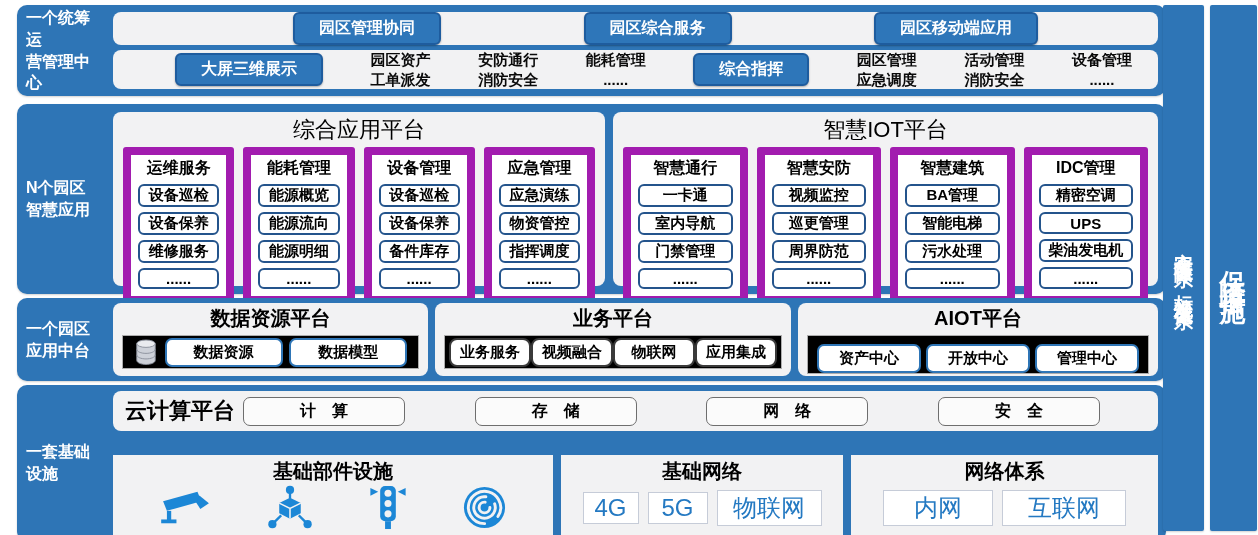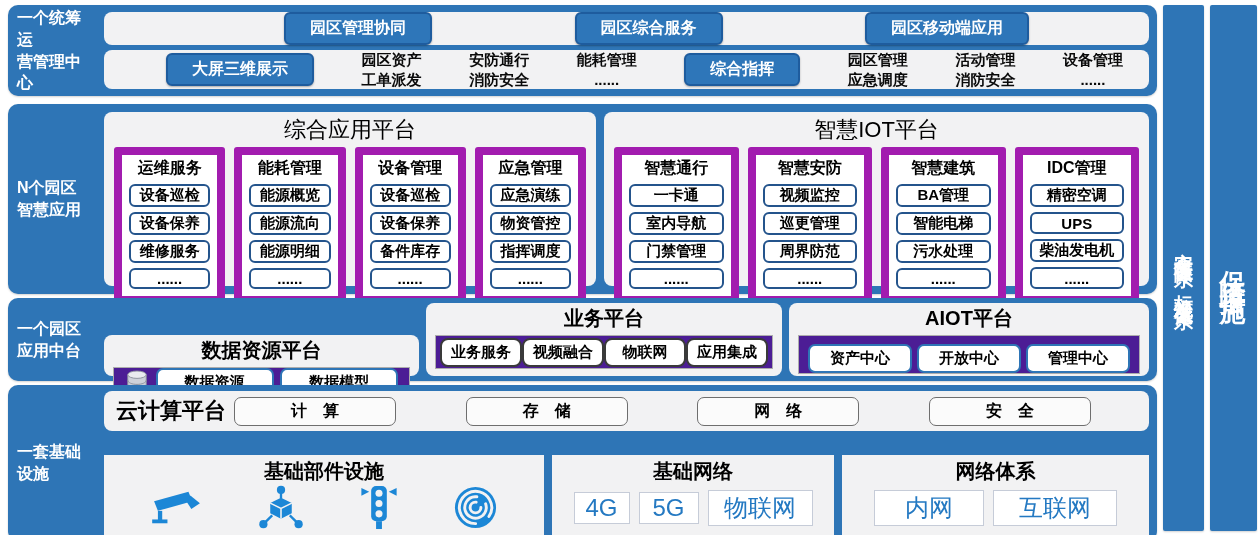--- a/index.html
+++ b/index.html
@@ -1,21 +1,21 @@
 <!DOCTYPE html>
 <html><head>
 <meta charset="utf-8">
 <style>
   * { box-sizing: border-box; margin: 0; padding: 0; }
   html,body { width:1258px; height:535px; background:#fff;
     font-family:"Liberation Sans","DejaVu Sans",sans-serif; }
   .canvas { position:relative; width:1258px; height:535px; background:#fff; overflow:hidden; }
 
   
-  .bands { position:absolute; left:8px; top:5px; width:1149px; height:526px; display:flex; flex-direction:column; }
+  .bands { position:absolute; left:17px; top:5px; width:1149px; height:526px; display:flex; flex-direction:column; }
   .band { background:#2E75B6; border-radius:10px; display:flex; box-shadow:0 1px 2px rgba(0,0,0,.18); }
   .band-1 { height:104px; margin-bottom:8px; }
   .band-2 { height:190px; margin-bottom:4px; }
   .band-3 { height:83px;  margin-bottom:4px; }
   .band-4 { flex:1; }
   .band-label { flex:0 0 88px; color:#fff; font-weight:bold; font-size:16px; line-height:1.35;
     display:flex; flex-direction:column; justify-content:center; padding-left:9px; }
 
   
   .b1-content { flex:1; display:flex; flex-direction:column; gap:5px; padding:7px 8px; }
@@ -36,23 +36,23 @@
   .col-box { flex:1; background:#fff; border:8px solid #a21caf; border-radius:3px;
     padding:3px 7px 7px; display:flex; flex-direction:column; gap:5px; }
   .col-header { text-align:center; font-weight:bold; font-size:16px; color:#000; }
   .pill { background:#fff; border:2px solid #24548C; border-radius:6px; flex:1;
     display:flex; align-items:center; justify-content:center;
     font-weight:bold; font-size:15px; color:#000; white-space:nowrap; cursor:default; }
 
   
   .b3-content { flex:1; display:flex; gap:7px; padding:5px 8px; }
   .mid-panel { background:#F2F2F3; border-radius:8px; display:flex; flex-direction:column; }
-  .mid-data { flex:0 0 315px;margin-top:32px; } .mid-biz { flex:0 0 356px; } .mid-aiot { flex:1; }
+  .mid-data { flex:0 0 315px; } .mid-biz { flex:0 0 356px; } .mid-aiot { flex:1; }
   .mid-title { text-align:center; font-weight:bold; font-size:20px; color:#000; padding-top:2px; }
-  .mid-inner { background:#4c1d95; border:1px solid #ADADAD; margin:3px 9px 7px; flex:1;
+  .mid-inner { background:#000000; border:1px solid #ADADAD; margin:3px 9px 7px; flex:1;
     display:flex; align-items:center; justify-content:space-evenly; padding:0 4px; }
   .mid-pill { background:#fff; border-radius:7px; font-weight:bold; font-size:15px; color:#000;
     text-align:center; padding:3px 0; white-space:nowrap; cursor:default; }
   .mid-pill-blue { border:2px solid #2E75B6; }
   .mid-pill-black { border:2px solid #3A3A3A; border-radius:8px; }
   .w118 { width:118px; } .w84 { width:82px; } .w104 { width:104px;margin-top:8px; }
 
   
   .b4-content { flex:1; display:flex; flex-direction:column; gap:24px; padding:6px 8px; }
   .cloud-row { background:#F2F2F3; border-radius:8px; height:40px; display:flex; align-items:center; padding:0 12px; }

